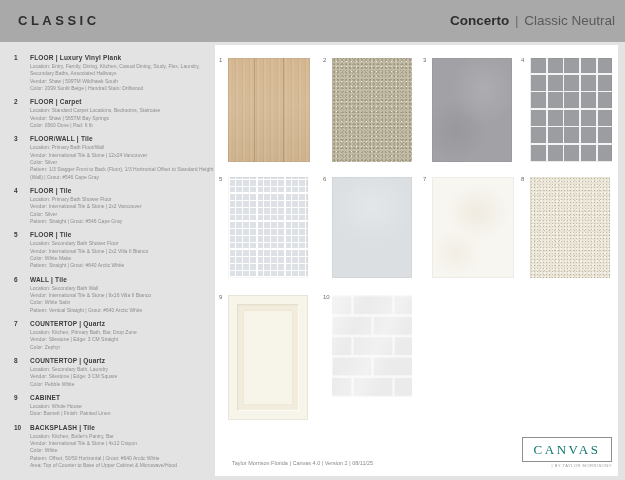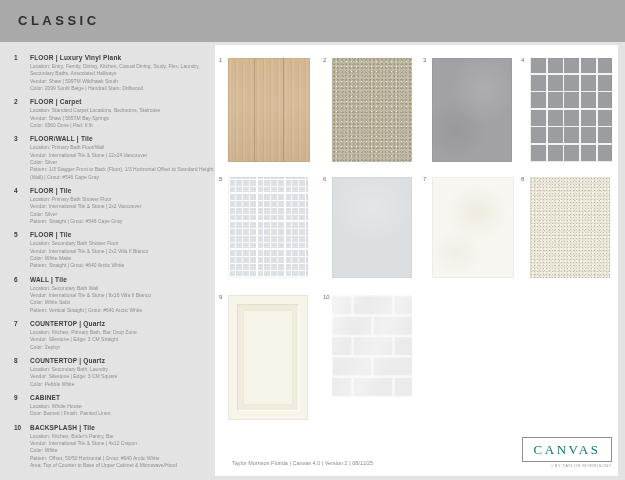--- a/index.html
+++ b/index.html
@@ -84,20 +84,25 @@
     font-size:13px;letter-spacing:2.5px;color:#0f766e;}
   .logo-tag{margin-top:1.5px;text-align:right;font-size:4px;letter-spacing:.5px;color:#9a9a9a;}
 </style>
 </head>
 <body>
 
 <div class="page">
 
   <div class="header">
     <div class="brand">CLASSIC</div>
+    <div class="collection">
+      <span class="bold">Concerto</span>
+      <span class="divider">|</span>
+      <span>Classic Neutral</span>
+    </div>
   </div>
 
   <div class="spec-list">
 
     <div class="spec-item">
       <div class="spec-num">1</div>
       <div class="spec-body">
         <div class="spec-title">FLOOR | Luxury Vinyl Plank</div>
         <div class="spec-line">Location: Entry, Family, Dining, Kitchen, Casual Dining, Study, Flex, Laundry, Secondary Baths, Associated Hallways</div>
         <div class="spec-line">Vendor: Shaw | 599TM Wildhawk South</div>

